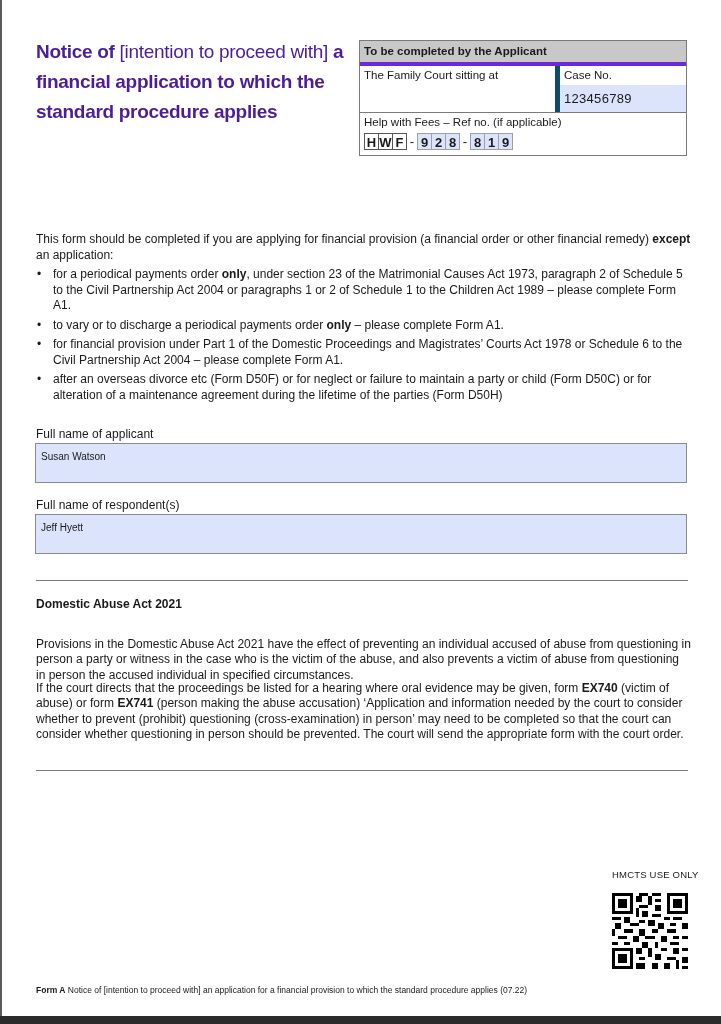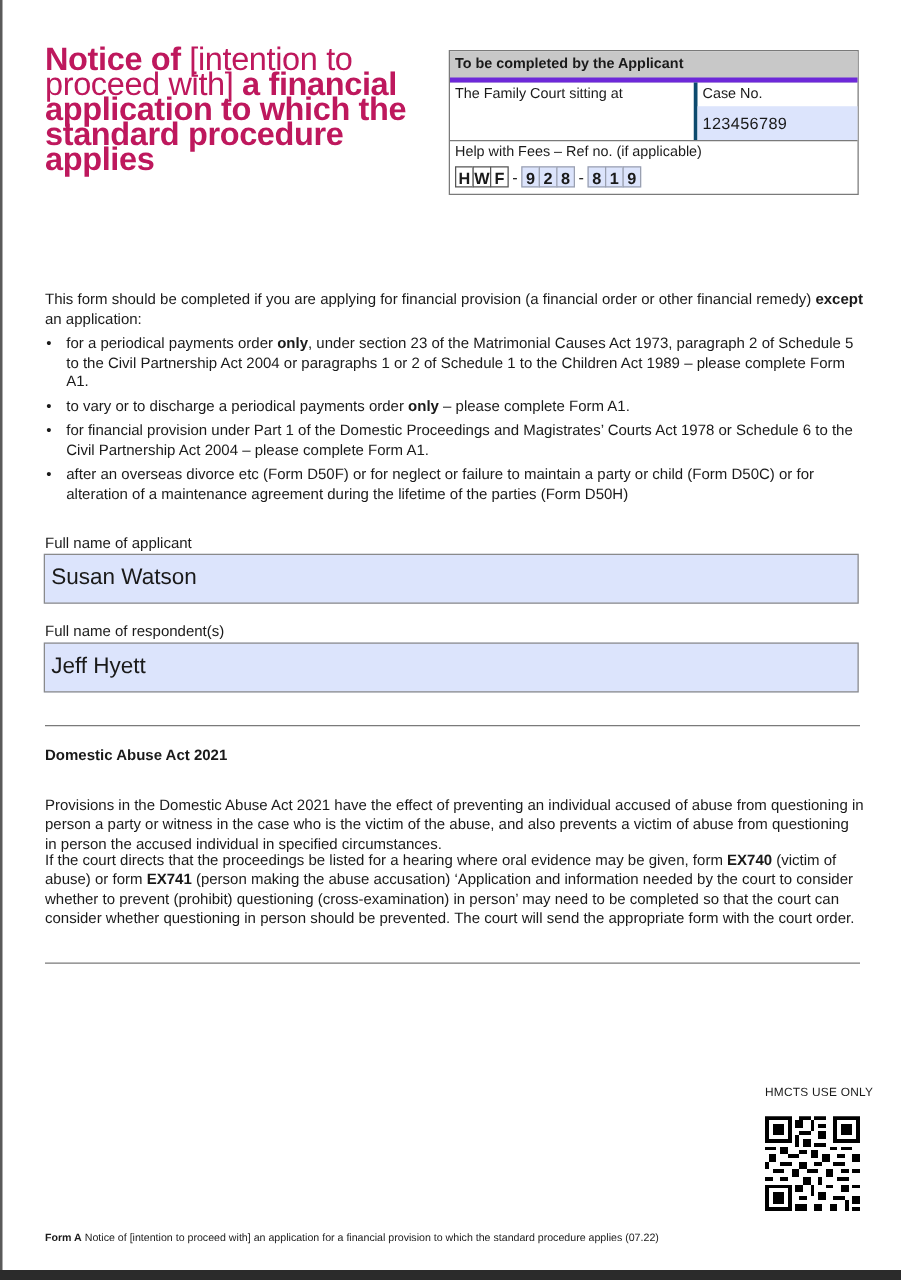--- a/index.html
+++ b/index.html
@@ -7,35 +7,35 @@
     width:721px; height:1024px; overflow:hidden; position:relative;
     background:#ffffff;
     font-family:"Liberation Sans", sans-serif;
     color:#1a1a1a;
   }
   .left-edge { position:absolute; left:0; top:0; width:2px; height:1016px; background:#5a5a5a; }
   .bottom-bar { position:absolute; left:0; top:1016px; width:721px; height:8px; background:#2b2b2b; }
 
   .title {
     position:absolute; left:36px; top:37px; width:310px;
-    font-size:26px; line-height:20px; letter-spacing:-0.3px; color:#be185d;
+    font-size:19px; line-height:30px; letter-spacing:-0.3px; color:#4c1d95;
   }
   .title b { font-weight:bold; }
 
   .applicant-box {
     position:absolute; left:359px; top:40px; width:328px; height:116px;
     border:1px solid #7a7a7a; box-sizing:border-box; font-size:11.5px;
   }
   .applicant-box .hdr {
     height:21px; background:#c8c8c8; border-bottom:4px solid #6d28d9;
     font-weight:bold; font-size:11.5px; line-height:21px; padding-left:4px;
   }
   .applicant-box .row2 { display:flex; height:46px; border-bottom:1px solid #7a7a7a; }
   .applicant-box .cell { position:relative; }
-  .applicant-box .cell.court { width:195px; border-right:3px solid #0c4a6e; }
+  .applicant-box .cell.court { width:195px; border-right:5px solid #0c4a6e; }
   .applicant-box .cell.case { flex:1; }
   .applicant-box .lbl { height:19px; line-height:19px; padding-left:4px; }
   .applicant-box .val {
     height:27px; line-height:27px; background:#dce4fc; padding-left:4px;
     font-size:13px; letter-spacing:0.3px;
   }
   .applicant-box .hwf-lbl { height:19px; line-height:19px; padding-left:4px; }
   .hwf-row { display:flex; align-items:center; padding-left:4px; margin-top:1px; }
   .hwf-box {
     display:inline-block; width:15px; height:17px; line-height:17px; text-align:center;
@@ -51,21 +51,21 @@
   }
   .intro p { margin:0 0 4px 0; }
   .intro ul { list-style:none; margin:0; padding:0; }
   .intro li { position:relative; padding-left:17px; margin-bottom:4px; }
   .intro li .bullet { position:absolute; left:1px; top:0; }
 
   .field-label { position:absolute; left:36px; font-size:12px; }
   .field-input {
     position:absolute; left:35px; width:652px; height:40px; box-sizing:border-box;
     background:#dce4fc; border:1px solid #8a8a8a;
-    font-size:18px; padding:7px 0 0 5px;
+    font-size:10px; padding:7px 0 0 5px;
   }
 
   .hr { position:absolute; left:36px; width:652px; height:1px; background:#7a7a7a; }
 
   .da-title { position:absolute; left:36px; top:597px; font-weight:bold; font-size:12px; }
   .da-para { position:absolute; left:36px; width:655px; font-size:12px; line-height:15.3px; margin:0; }
 
   .hmcts-label { position:absolute; left:612px; top:869px; font-size:9.5px; letter-spacing:0.2px; }
   .qr { position:absolute; left:612px; top:893px; width:76px; height:76px; }
 

